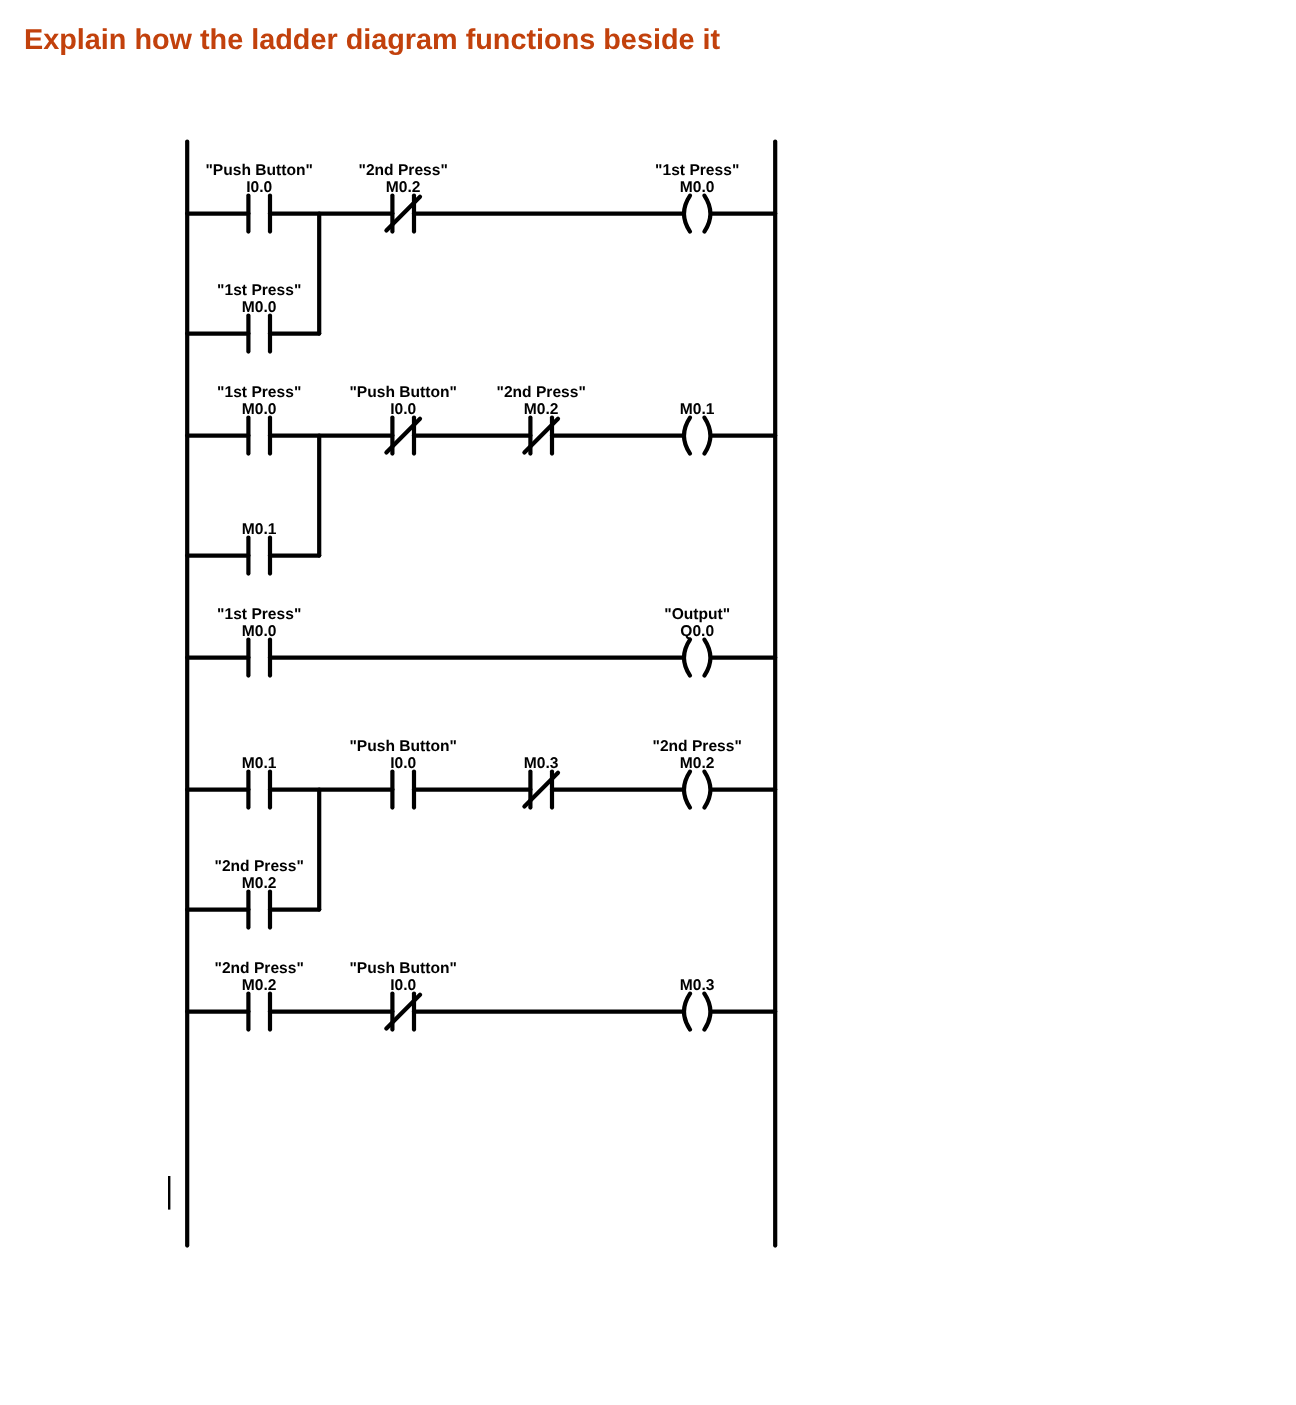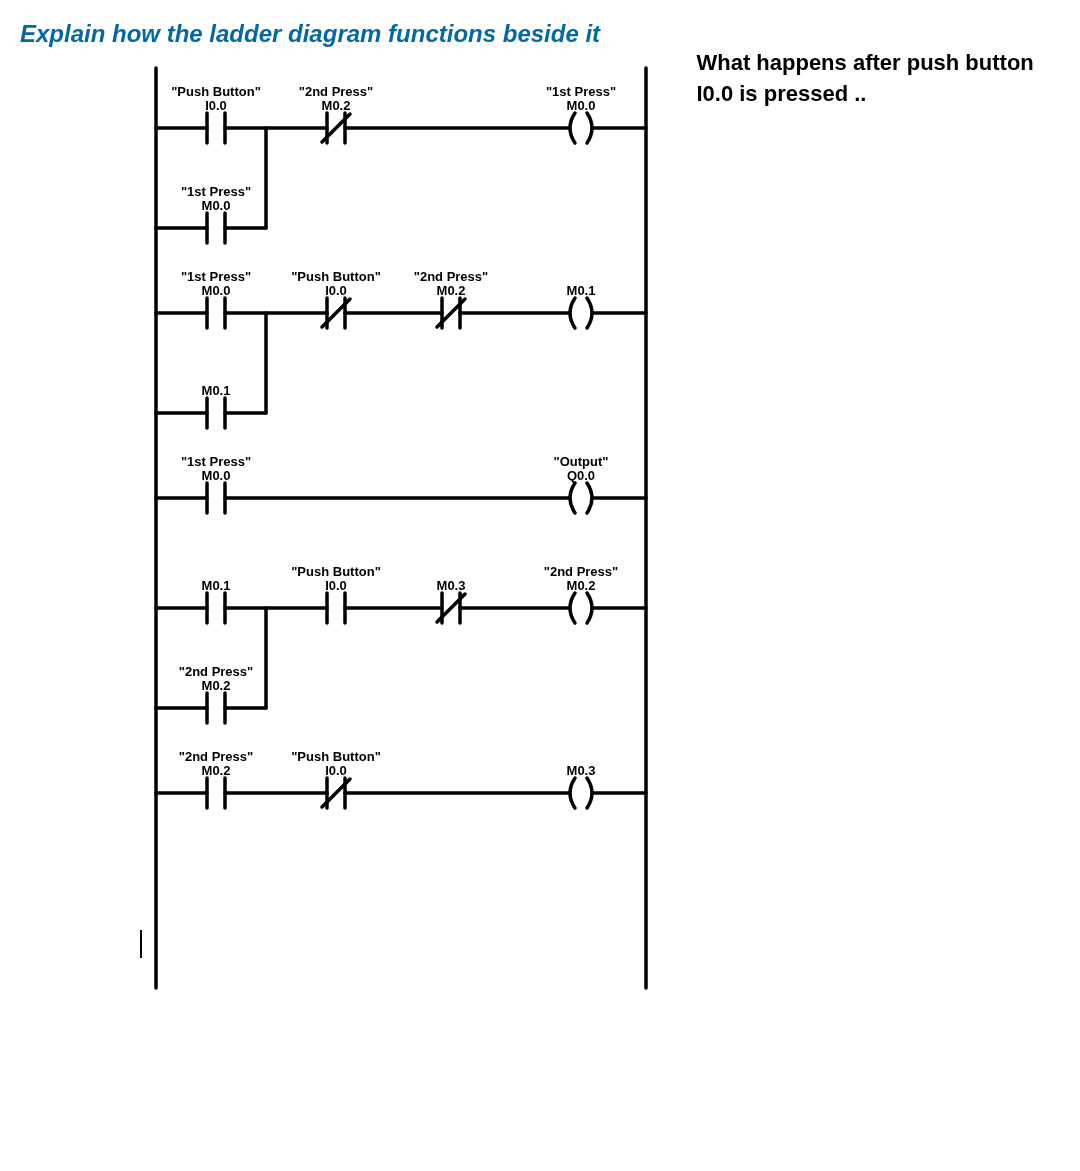--- a/index.html
+++ b/index.html
@@ -6,22 +6,22 @@
     margin: 0;
     padding: 20px;
     font-family: Arial, Helvetica, sans-serif;
     background: #fff;
     width: 1080px;
     box-sizing: border-box;
   }
   .title {
     font-size: 24px;
     font-weight: bold;
-    color: #0369a1;
-    font-style: italic;
+    color: #c2410c;
+    margin-bottom: 50px;
   }
   .content {
     display: flex;
     align-items: flex-start;
     gap: 40px;
   }
   .diagram-wrap {
     margin-left: 30px;
   }
   .cursor-line {
@@ -177,14 +177,13 @@
         <text x="190" y="713" text-anchor="middle" font-size="13">"Push Button"</text>
         <text x="190" y="727" text-anchor="middle" font-size="13">I0.0</text>
         <line x1="199" y1="745" x2="423" y2="745" stroke="#000" stroke-width="3.5" stroke-linecap="round"></line>
         <g></g>
         <path d="M 429 730 Q 419 745 429 760" stroke="#000" stroke-width="3.5" fill="none" stroke-linecap="round"></path>
         <path d="M 441 730 Q 451 745 441 760" stroke="#000" stroke-width="3.5" fill="none" stroke-linecap="round"></path>
         <text x="435" y="727" text-anchor="middle" font-size="13">M0.3</text>
         <line x1="447" y1="745" x2="500" y2="745" stroke="#000" stroke-width="3.5" stroke-linecap="round"></line>
       </svg>
   </div>
-  <div class="side-text">What happens after push button I0.0 is pressed ..</div>
 </div>
 
 </body></html>

